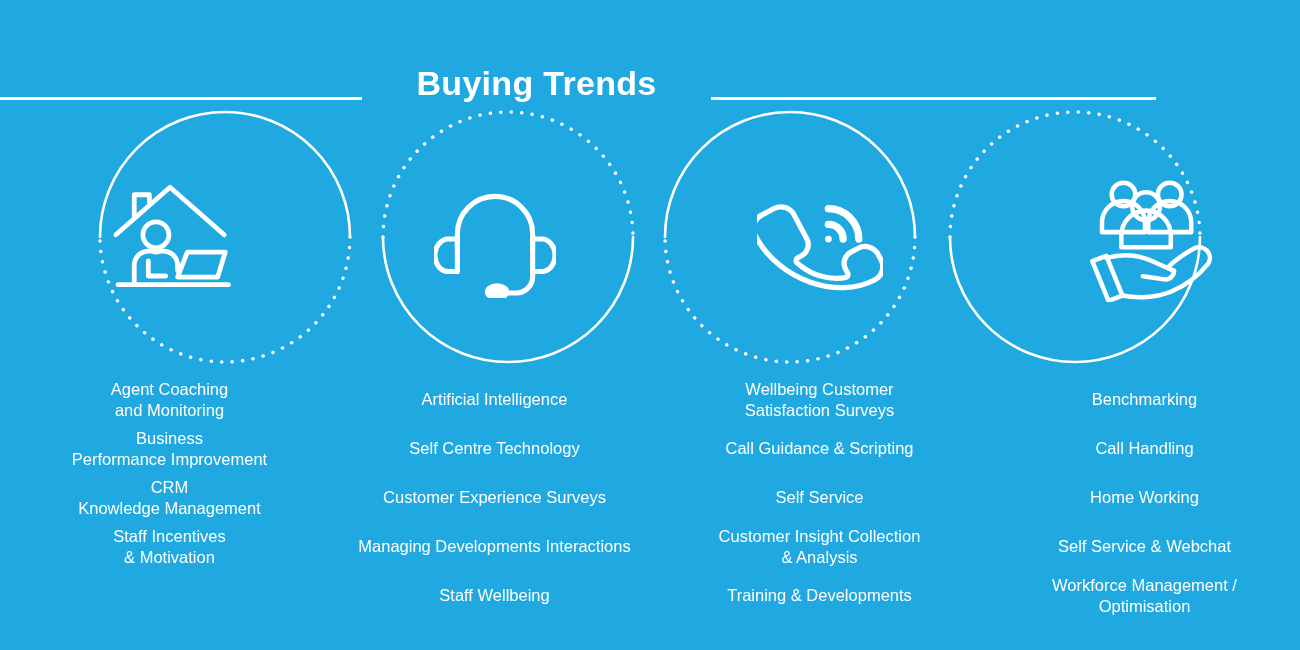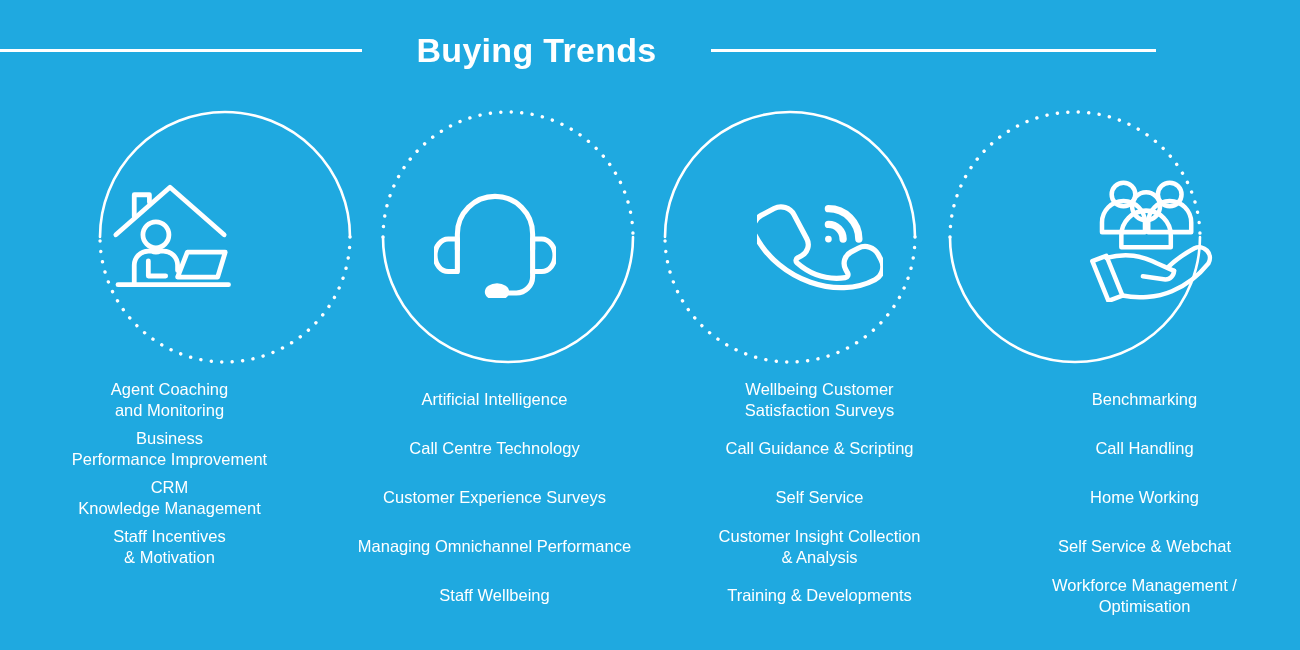--- a/index.html
+++ b/index.html
@@ -14,21 +14,21 @@
     color:#ffffff;
     position:relative;
   }
 
   
   .header {
     position:absolute;
     top:0; left:0;
     width:1078px; height:100px;
     display:flex;
-    align-items:center;
+    align-items:flex-end;
     justify-content:center;
   }
   .rule {
     height:3px;
     background:#ffffff;
     flex:0 0 auto;
   }
   .rule-left  { width:440px; margin-right:54px; }
   .rule-right { width:445px; margin-left:54px; }
   .title {
@@ -158,23 +158,23 @@
 
         <path d="M97 62 L106 62 a13 16 0 0 1 0 32 l-9 0 Z"></path>
 
         <path d="M97 94 L97 99 a16 16 0 0 1 -16 16 L72 115"></path>
 
         <ellipse cx="62" cy="114" rx="12" ry="8.5" fill="#ffffff" stroke="none"></ellipse>
       </svg>
     </div>
     <div class="item-list">
       <div class="item">Artificial Intelligence</div>
-      <div class="item">Call Centre Technology</div>
+      <div class="item">Self Centre Technology</div>
       <div class="item">Customer Experience Surveys</div>
-      <div class="item">Managing Omnichannel Performance</div>
+      <div class="item">Managing Developments Interactions</div>
       <div class="item">Staff Wellbeing</div>
     </div>
   </div>
 
   <div class="column">
     <div class="icon-wrap">
       <svg viewBox="0 0 120 120" width="126" height="126" fill="none" stroke="#ffffff" stroke-width="5" stroke-linecap="round" stroke-linejoin="round">
 
         <path d="M36 16 a14 14 0 0 1 14 14 l0 26 a12 12 0 0 1 -12 12 l-4 0
                  a3 3 0 0 0 -3 4 c6 16 18 28 34 34 a3 3 0 0 0 4 -3 l0 -4

